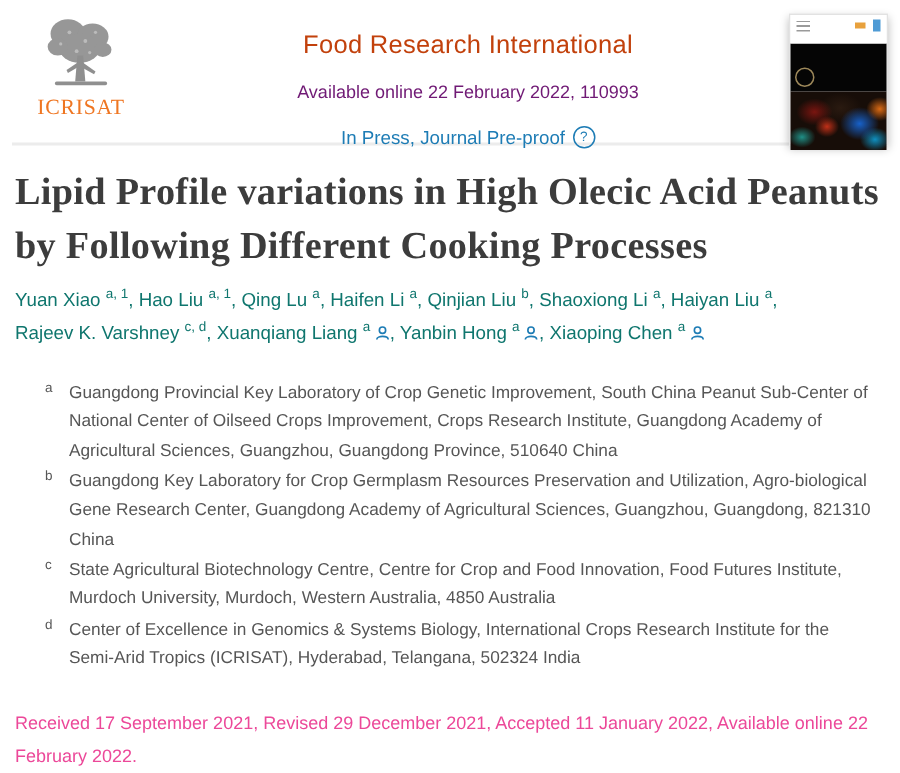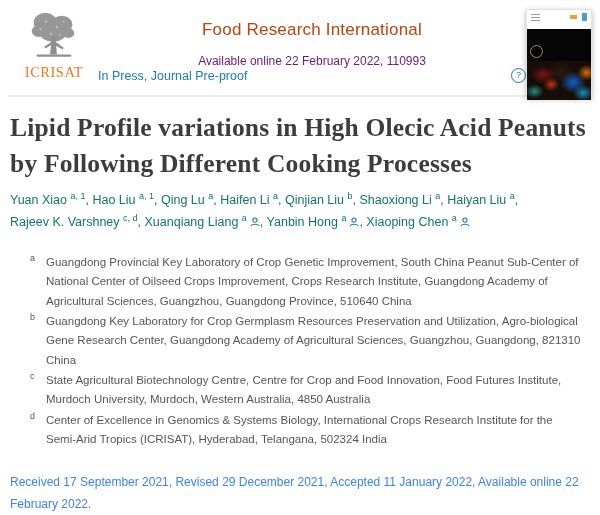--- a/index.html
+++ b/index.html
@@ -8,21 +8,21 @@
     font-family:"Liberation Sans",sans-serif;color:#3a3a3a;
   }
   
   .banner{display:flex;align-items:flex-start;padding:8px 8px 0 10px;height:95px;box-sizing:border-box;}
   .logo-block{width:88px;text-align:center;flex:0 0 auto;cursor:pointer;}
   .logo-block svg{display:block;margin:0 auto;}
   .elsevier-word{font-family:"Liberation Serif",serif;font-size:14.5px;letter-spacing:.5px;color:#EF7622;margin-top:-2px;}
   .banner-center{flex:1 1 auto;text-align:center;padding-top:12px;}
   .journal-title{font-size:17px;color:#c2410c;letter-spacing:.2px;cursor:pointer;}
   .avail-line{font-size:12px;color:#701a75;margin-top:14px;}
-  .inpress-line{font-size:12.5px;color:#1d7cb5;margin-top:0;display:flex;align-items:center;justify-content:space-between;gap:5px;cursor:pointer;}
+  .inpress-line{font-size:12.5px;color:#1d7cb5;margin-top:16px;display:flex;align-items:center;justify-content:center;gap:5px;cursor:pointer;}
   .help-circle{
     display:inline-flex;align-items:center;justify-content:center;
     width:13px;height:13px;border:1px solid #1d7cb5;border-radius:50%;
     font-size:9px;line-height:1;color:#1d7cb5;cursor:pointer;
   }
   
   .cover{
     flex:0 0 auto;width:66px;height:88px;background:#fff;border:1px solid #e2e2e2;
     box-shadow:0 2px 6px rgba(0,0,0,.28);box-sizing:border-box;cursor:pointer;margin-top:1px;
   }
@@ -59,21 +59,21 @@
     color:#3c3c3c;letter-spacing:.2px;margin:13px 0 0 0;max-width:585px;
   }
   .authors{margin:9px 0 0 0;font-size:12.5px;line-height:1.75;color:#0f766e;max-width:585px;}
   .author{cursor:pointer;white-space:nowrap;}
   .author sup{font-size:9px;line-height:0;}
   .corr-icon{display:inline-block;vertical-align:-1px;margin-left:3px;}
   .affs{margin-top:18px;max-width:572px;}
   .aff-row{display:flex;padding-left:20px;color:#565656;font-size:11.5px;line-height:1.68;margin-bottom:1px;}
   .aff-sup{flex:0 0 16px;font-size:9px;position:relative;top:-2px;color:#565656;}
   .aff-text{flex:1 1 auto;}
-  .history{margin-top:22px;font-size:12px;line-height:1.85;color:#3b82f6;max-width:582px;}
+  .history{margin-top:22px;font-size:12px;line-height:1.85;color:#ec4899;max-width:582px;}
 </style>
 </head>
 <body>
 
 <div class="page">
 
   <div class="banner">
 
     <div class="logo-block">
       <span>

